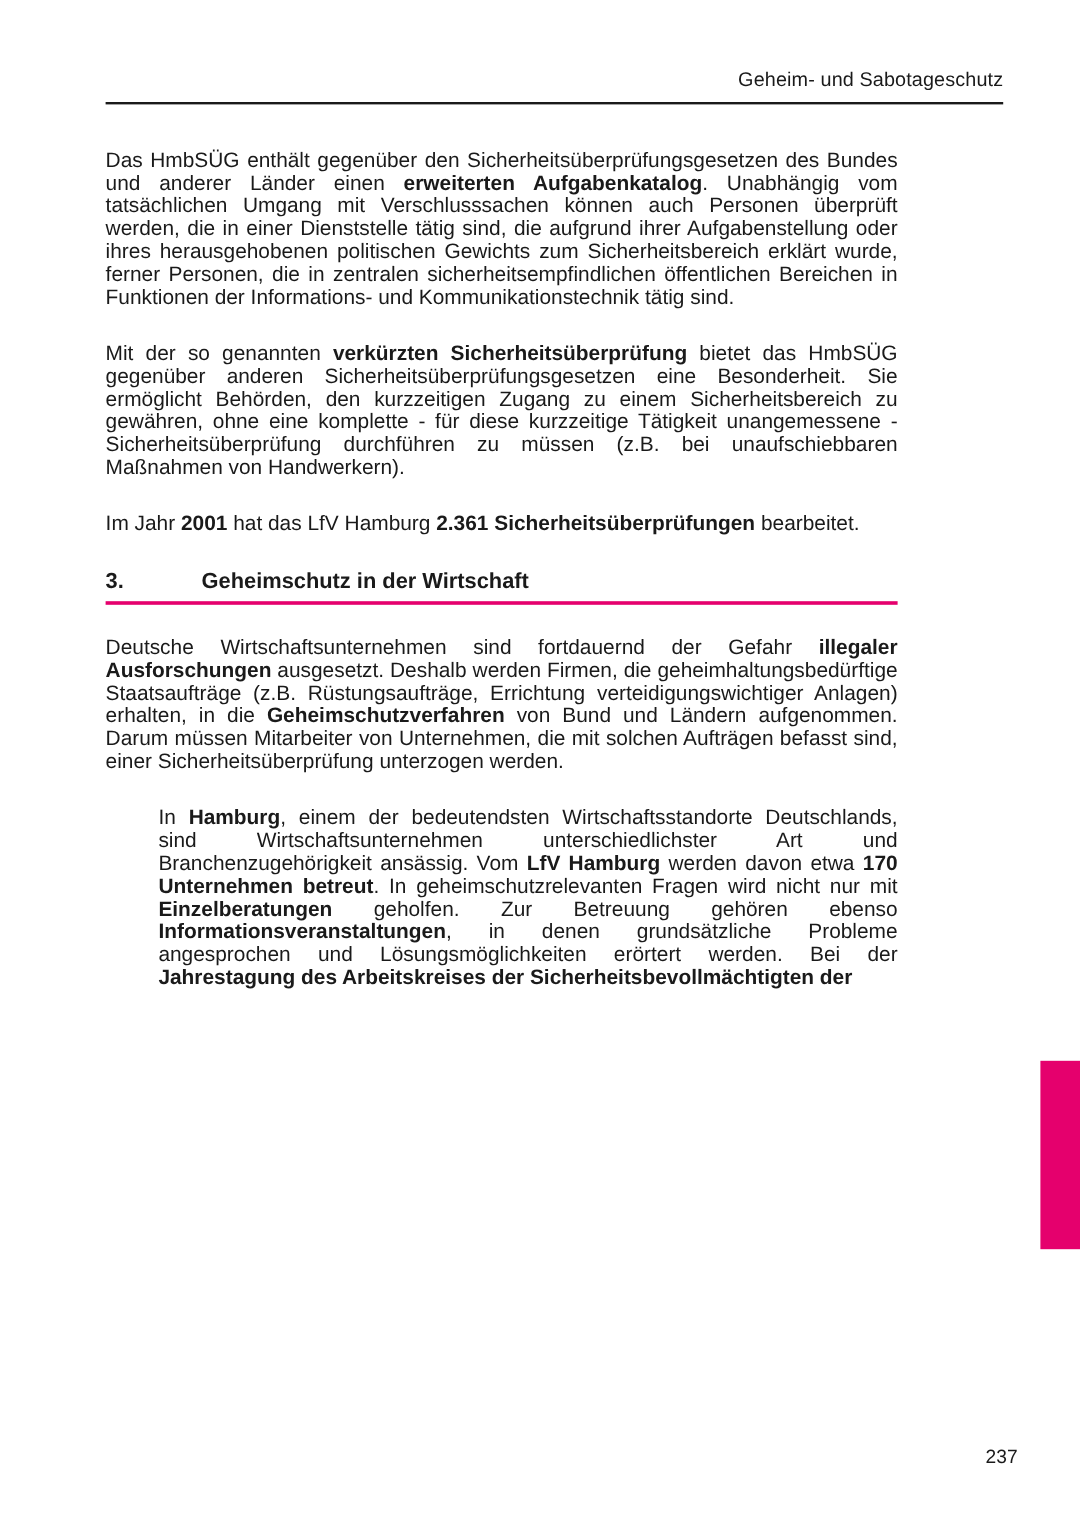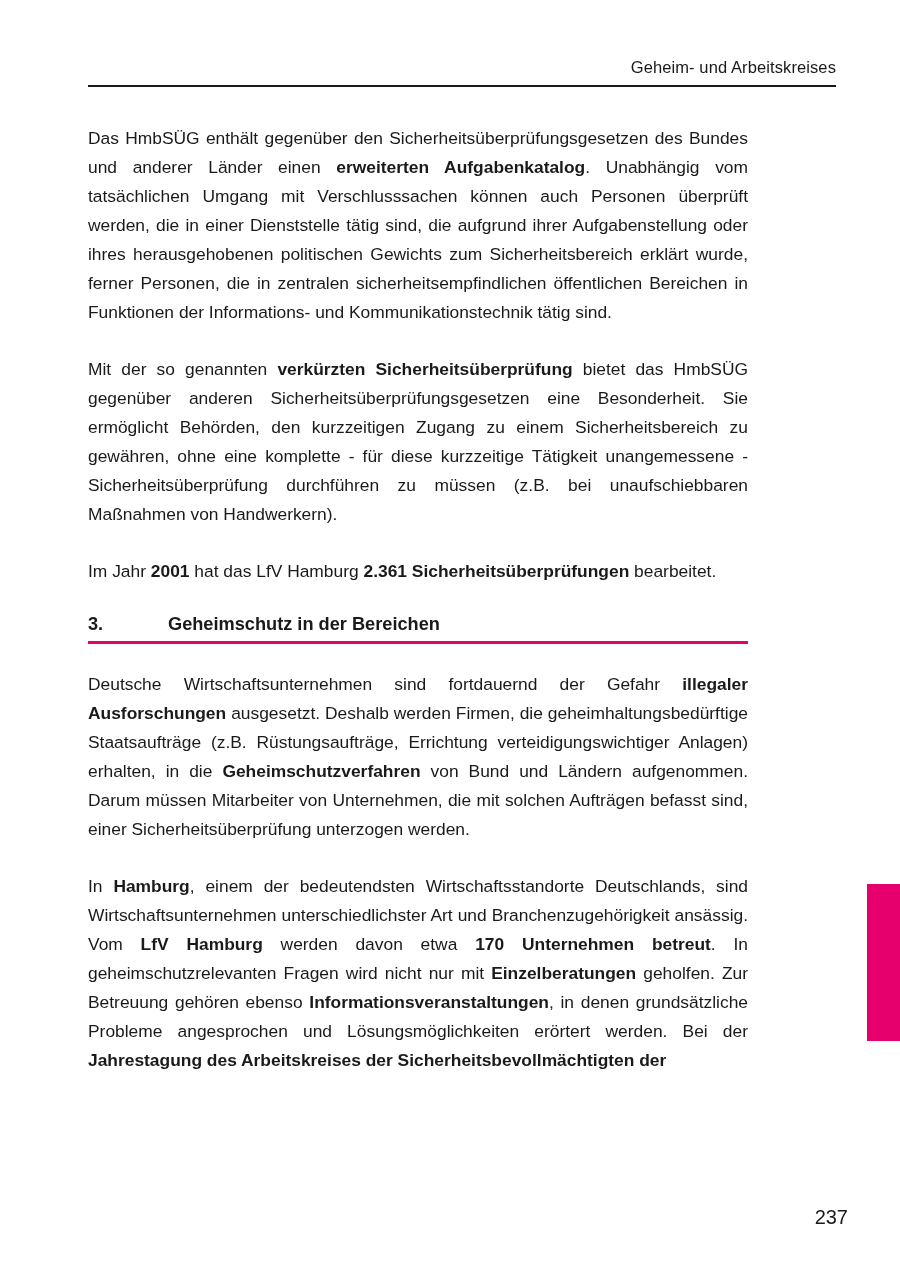--- a/index.html
+++ b/index.html
@@ -45,28 +45,28 @@
   
   .content {
     position: absolute;
     left: 88px;
     top: 124px;
     width: 660px;
   }
   p.para {
     margin: 0 0 28px 0;
     font-size: 17.4px;
-    line-height: 29px;
+    line-height: 19px;
     text-align: justify;
     text-justify: inter-word;
     -webkit-hyphens: none;
     hyphens: none;
     color: #1a1a1a;
   }
-  p.para:last-child { margin-bottom: 0; }
+  p.para:last-child { margin-bottom: 0; margin-left: 44px; }
   p.para b { font-weight: bold; }
 
   
   .gap-before-heading { margin-bottom: 46px; }
 
   
   .section {
     margin: 0 0 26px 0;
     position: relative;
     width: 660px;
@@ -100,44 +100,44 @@
     background: #e5006d;
   }
 
   
   .folio {
     position: absolute;
     left: 0;
     top: 1206px;
     width: 848px;
     text-align: right;
-    font-size: 20px;
+    font-size: 16px;
     color: #1a1a1a;
   }
 </style>
 </head>
 <body>
 
 <div class="page">
 
   <div class="header">
-    <span class="header-title">Geheim- und Arbeitskreises</span>
+    <span class="header-title">Geheim- und Sabotageschutz</span>
   </div>
   <div class="header-rule"></div>
 
   <div class="content">
 
     <p class="para" id="p0">Das HmbSÜG enthält gegenüber den Sicherheitsüberprüfungsgesetzen des Bundes und anderer Länder einen <b>erweiterten Aufgabenkatalog</b>. Unabhängig vom tatsächlichen Umgang mit Verschlusssachen können auch Personen überprüft werden, die in einer Dienststelle tätig sind, die aufgrund ihrer Aufgabenstellung oder ihres herausgehobenen politischen Gewichts zum Sicherheitsbereich erklärt wurde, ferner Personen, die in zentralen sicherheitsempfindlichen öffentlichen Bereichen in Funktionen der Informations- und Kommunikationstechnik tätig sind.</p>
     <p class="para" id="p1">Mit der so genannten <b>verkürzten Sicherheitsüberprüfung</b> bietet das HmbSÜG gegenüber anderen Sicherheitsüberprüfungsgesetzen eine Besonderheit. Sie ermöglicht Behörden, den kurzzeitigen Zugang zu einem Sicherheitsbereich zu gewähren, ohne eine komplette - für diese kurzzeitige Tätigkeit unangemessene - Sicherheitsüberprüfung durchführen zu müssen (z.B. bei unaufschiebbaren Maßnahmen von Handwerkern).</p>
     <p class="para gap-before-heading" id="p2">Im Jahr <b>2001</b> hat das LfV Hamburg <b>2.361 Sicherheitsüberprüfungen</b> bearbeitet.</p>
 
     <div class="section">
       <div class="section-head">
         <span class="section-number">3.</span>
-        <span class="section-title">Geheimschutz in der Bereichen</span>
+        <span class="section-title">Geheimschutz in der Wirtschaft</span>
       </div>
       <div class="section-rule" style="background: rgb(229, 0, 109);"></div>
     </div>
 
     <p class="para" id="sp0">Deutsche Wirtschaftsunternehmen sind fortdauernd der Gefahr <b>illegaler Ausforschungen</b> ausgesetzt. Deshalb werden Firmen, die geheimhaltungsbedürftige Staatsaufträge (z.B. Rüstungsaufträge, Errichtung verteidigungswichtiger Anlagen) erhalten, in die <b>Geheimschutzverfahren</b> von Bund und Ländern aufgenommen. Darum müssen Mitarbeiter von Unternehmen, die mit solchen Aufträgen befasst sind, einer Sicherheitsüberprüfung unterzogen werden.</p>
     <p class="para" id="sp1">In <b>Hamburg</b>, einem der bedeutendsten Wirtschaftsstandorte Deutschlands, sind Wirtschaftsunternehmen unterschiedlichster Art und Branchenzugehörigkeit ansässig. Vom <b>LfV Hamburg</b> werden davon etwa <b>170 Unternehmen betreut</b>. In geheimschutzrelevanten Fragen wird nicht nur mit <b>Einzelberatungen</b> geholfen. Zur Betreuung gehören ebenso <b>Informationsveranstaltungen</b>, in denen grundsätzliche Probleme angesprochen und Lösungsmöglichkeiten erörtert werden. Bei der <b>Jahrestagung des Arbeitskreises der Sicherheitsbevollmächtigten der</b></p>
 
   </div>
 
   <div class="edge-tab" style="background: rgb(229, 0, 109);"></div>

